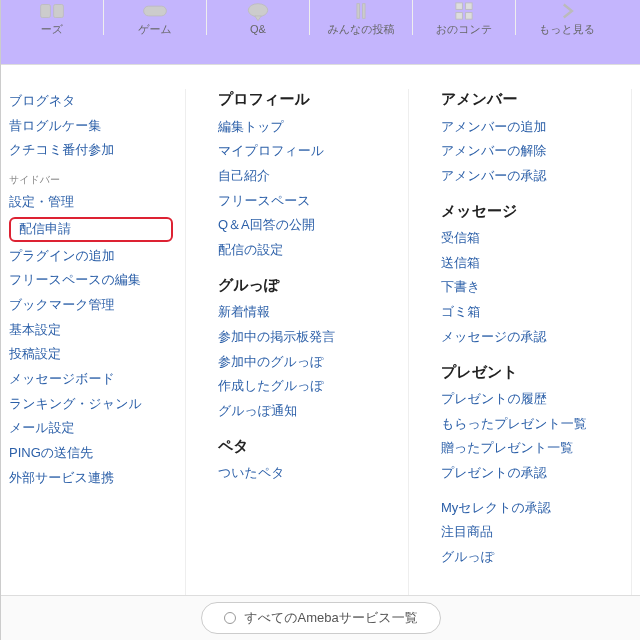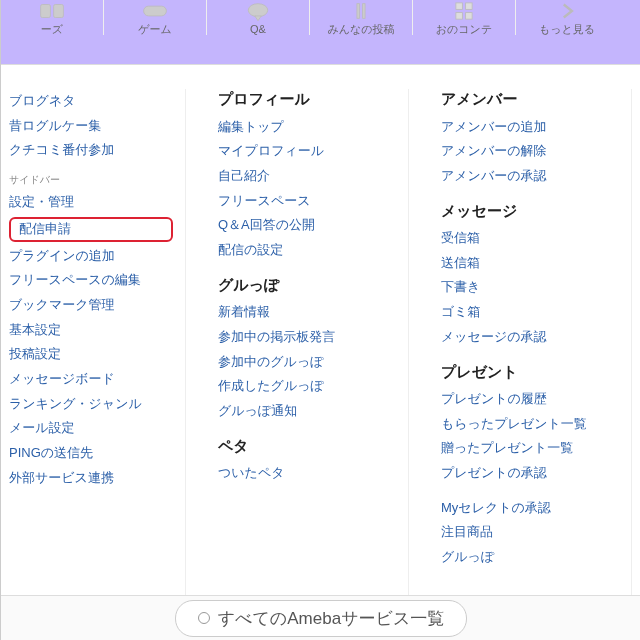--- a/index.html
+++ b/index.html
@@ -16,21 +16,21 @@
   .col1{flex:0 0 164px}
   .col2,.col3{flex:0 0 178px;border-left:1px solid #eee;padding-left:32px}
   .col4{flex:0 0 110px;border-left:1px solid #eee;padding-left:16px}
   .sect-hd{font-size:15px;font-weight:bold;color:#222;margin:12px 0 6px;line-height:1.3}
   .sect-hd:first-child{margin-top:0}
   .lnk{color:#2b5fa8;font-size:13px;line-height:1.9;cursor:pointer;white-space:nowrap;overflow:hidden}
   .sub{color:#888;font-size:10px;margin:10px 0 4px;line-height:1.3}
   .highlight{display:inline-block;border:2px solid #d23;border-radius:6px;padding:0 8px;color:#2b5fa8;line-height:1.6;margin:2px 0}
   
   .bottom{position:absolute;left:0;right:0;bottom:0;height:44px;display:flex;align-items:center;justify-content:center;background:#fafafa;border-top:1px solid #ddd}
-  .bottom-pill{border:1px solid #ccc;border-radius:18px;padding:6px 22px;font-size:17px;color:#555;display:flex;align-items:center;gap:8px;cursor:pointer;background:#fff}
+  .bottom-pill{border:1px solid #ccc;border-radius:18px;padding:6px 22px;font-size:13px;color:#555;display:flex;align-items:center;gap:8px;cursor:pointer;background:#fff}
   .bottom-pill .open{display:inline-block;width:10px;height:10px;border:1px solid #999;border-radius:50%;position:relative}
 </style>
 </head>
 <body>
 
 <div class="page">
 
   <div class="toolbar">
     <div class="tb-item">
       <svg viewBox="0 0 32 24">

